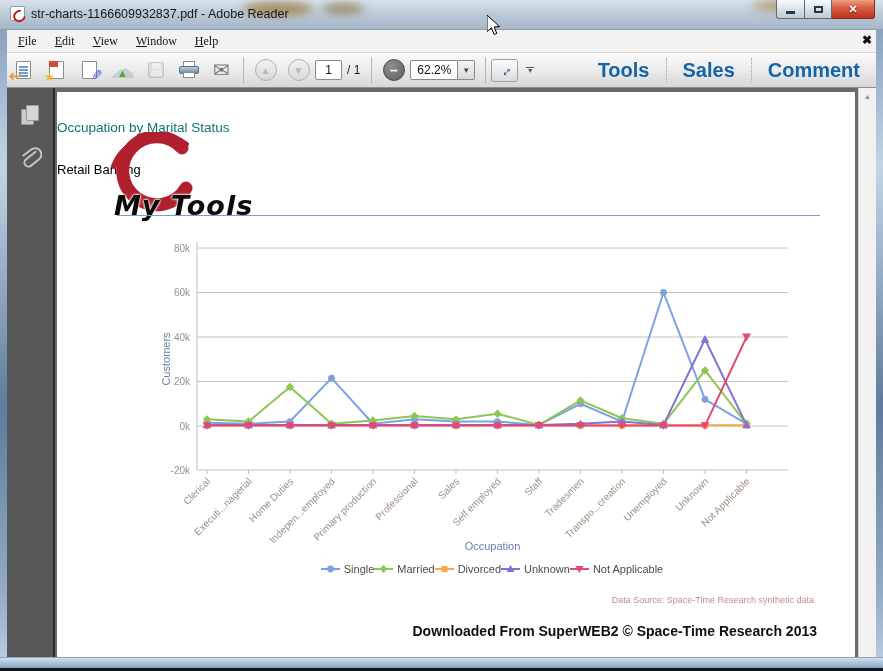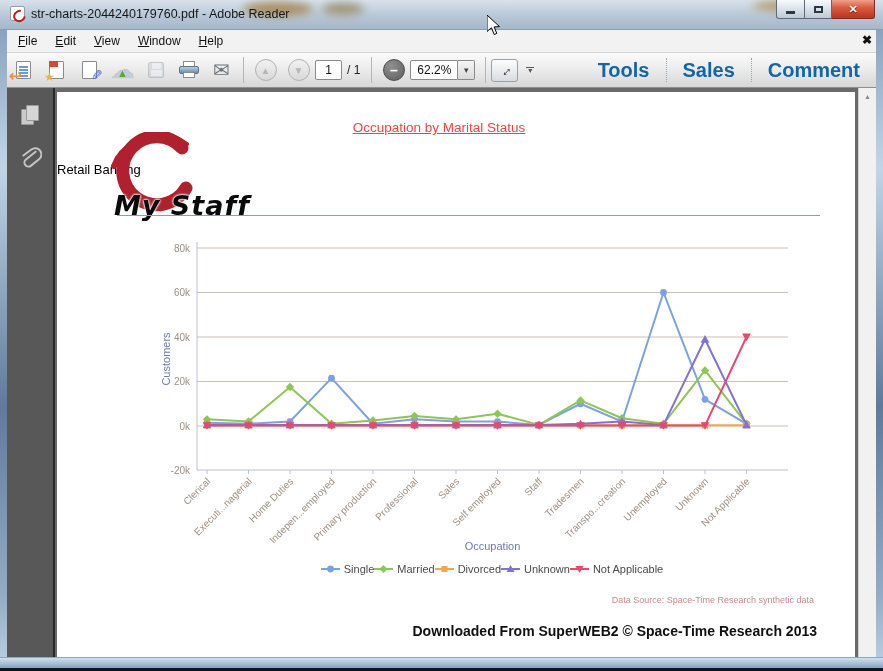--- a/index.html
+++ b/index.html
@@ -31,21 +31,21 @@
   .winbtn.max { width:27px; border-left:none; }
   .winbtn.close { width:43px; border-left:none; border-radius:0 0 3px 0; border-color:#7e2c1e;
       background:linear-gradient(180deg,#f0a088,#d95f43 40%,#c03a22 90%); color:#fff; font-weight:bold;
       text-shadow:0 1px 1px #5f1308; }
   .minbar { width:9px; height:3px; background:#2d3741; margin-top:6px; }
   .maxbox { width:9px; height:7px; border:2px solid #2d3741; }
 
   
   #menubar { position:absolute; left:1px; right:1px; top:30px; height:23px; background:#f2f2f2;
       border-bottom:1px solid #d5d5d5; display:flex; align-items:center; padding-left:8px; font-size:12px; color:#111; }
-  .menu-item { padding:3px 9px; cursor:default; }
+  .menu-item { padding:3px 9px; cursor:default;font-family:Liberation Serif, serif; }
   #menu-close-doc { position:absolute; right:10px; top:3px; font-size:12px; font-weight:bold; color:#111; }
 
   
   #toolbar { position:absolute; left:1px; right:1px; top:53px; height:35px;
       background:linear-gradient(180deg,#fbfbfb,#e9e9e9 55%,#d7d7d7); border-bottom:1px solid #8f8f8f;
       display:flex; align-items:center; padding:0 6px; }
   .tbtn { width:31px; height:29px; display:flex; align-items:center; justify-content:center; position:relative; margin:0 1px; }
   .vsep { width:1px; height:26px; background:#b5b5b5; margin:0 5px; }
   .mini-page { width:15px; height:18px; background:#fff; border:1px solid #8a8a8a; border-radius:1px; position:relative; }
   .mini-page i { position:absolute; left:2px; right:2px; height:1.5px; background:#6f9bd1; }
@@ -79,21 +79,21 @@
   .side-btn { width:34px; height:34px; margin:10px auto 4px; display:flex; align-items:center; justify-content:center; }
   .pages-icon { position:relative; width:18px; height:20px; }
   .pages-icon .p1,.pages-icon .p2 { position:absolute; width:13px; height:16px; background:#cbcbcb;
       border:1px solid #9a9a9a; border-radius:1px; }
   .pages-icon .p1 { left:0; bottom:0; } .pages-icon .p2 { right:0; top:0; background:#d6d6d6; }
   #scrollbar { position:absolute; right:0; top:0; bottom:0; width:18px; background:#f1f1f1; border-left:1px solid #cfcfcf; }
   #scroll-up { height:16px; display:flex; align-items:center; justify-content:center; font-size:7px; color:#8a8a8a; }
 
   
   #page { position:absolute; left:50px; top:4px; width:798px; height:565px; background:#fff; }
-  #doc-header { position:absolute; left:0; top:26px; width:764px; text-align:center; color:#ef4444;text-decoration:underline; }
+  #doc-header { position:absolute; left:0; top:26px; width:764px; text-align:left; color:#0f766e; }
   #doc-title { font-size:13.5px; }
   #doc-subtitle { position:absolute; left:0; top:70px; width:100%; font-size:13px; }
   #header-rule { position:absolute; left:60px; top:123px; width:703px; height:1px; background:#7e9ec8; }
   #logo { position:absolute; left:33px; top:40px; width:220px; height:88px; }
   #logo-text { position:absolute; left:24px; top:58px; font-size:27px; font-weight:800; font-style:italic;
       color:#0a0a0a; letter-spacing:1px; font-family:"DejaVu Sans", sans-serif;
       text-shadow:0 0 2px #fff,0 0 2px #fff,0 0 3px #fff; }
   #legend { position:absolute; left:120px; top:471px; width:630px; display:flex; justify-content:center; }
   .legend-item { display:flex; align-items:center; gap:4px; font-size:11px; color:#4a4a4a; }
   #data-source { position:absolute; right:41px; top:503px; font-size:9px; color:#c9898c; }
@@ -105,21 +105,21 @@
 <body>
 
 <div id="stage">
 
   <div id="titlebar">
     <div class="glass-blob" style="left:243px; top:2px; width:70px; height:14px; background:#a98e63;"></div>
     <div class="glass-blob" style="left:322px; top:3px; width:42px; height:12px; background:#9f9478;"></div>
     <div class="glass-blob" style="left:752px; top:0px; width:110px; height:12px; background:#b49a6a;"></div>
     <div id="titlebar-title">
       <span id="pdf-icon"></span>
-      <span>str-charts-2044240179760.pdf - Adobe Reader</span>
+      <span>str-charts-1166609932837.pdf - Adobe Reader</span>
     </div>
     <div id="window-controls">
       <div class="winbtn min">
           <span class="minbar"></span>
         </div>
       <div class="winbtn max">
           <span class="maxbox"></span>
         </div>
       <div class="winbtn close">
           <span>✕</span>
@@ -236,21 +236,21 @@
     <div id="page">
       <div id="doc-header"><span id="doc-title">Occupation by Marital Status</span></div>
       <div id="doc-subtitle">Retail Banking</div>
 
       <div id="logo">
         <svg width="220" height="88" viewBox="0 0 220 88">
           <path d="M 92 16 A 34 34 0 1 0 96 56" fill="none" stroke="#b0202e" stroke-width="13" stroke-linecap="round"></path>
           <path d="M 34 18 A 42 36 0 0 1 97 12" fill="none" stroke="#b0202e" stroke-width="4" stroke-linecap="round"></path>
           <path d="M 24 34 A 40 40 0 0 1 44 12" fill="none" stroke="#b0202e" stroke-width="6" stroke-linecap="round"></path>
         </svg>
-        <span id="logo-text">My Staff</span>
+        <span id="logo-text">My Tools</span>
       </div>
 
       <div id="header-rule"></div>
 
       <svg id="chart-svg" width="798" height="569" style="position:absolute; left:0; top:0;">
           <text x="133" y="382" text-anchor="end" font-size="10" fill="#9C8F85">-20k</text>
           <line x1="140" y1="334" x2="731" y2="334" stroke="#CCC0B4" stroke-width="1"></line>
           <text x="133" y="337.5" text-anchor="end" font-size="10" fill="#9C8F85">0k</text>
           <line x1="140" y1="289.5" x2="731" y2="289.5" stroke="#CCC0B4" stroke-width="1"></line>
           <text x="133" y="293" text-anchor="end" font-size="10" fill="#9C8F85">20k</text>

